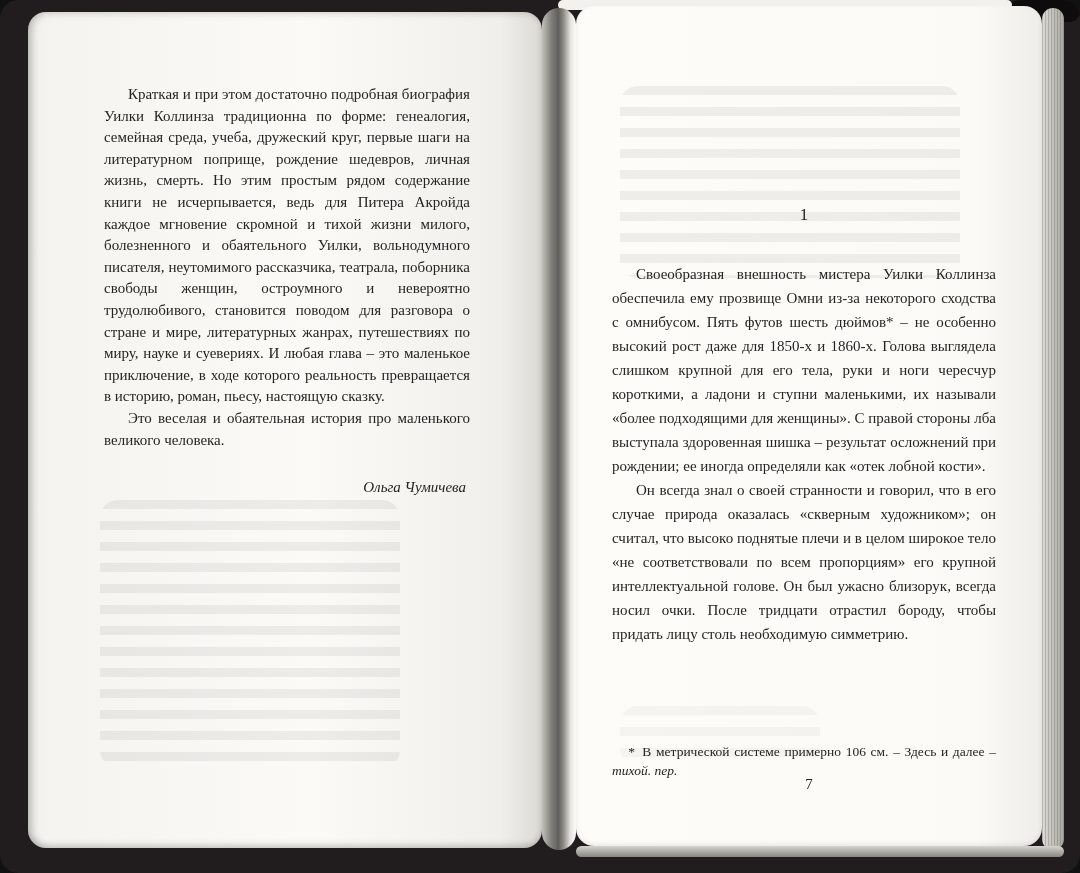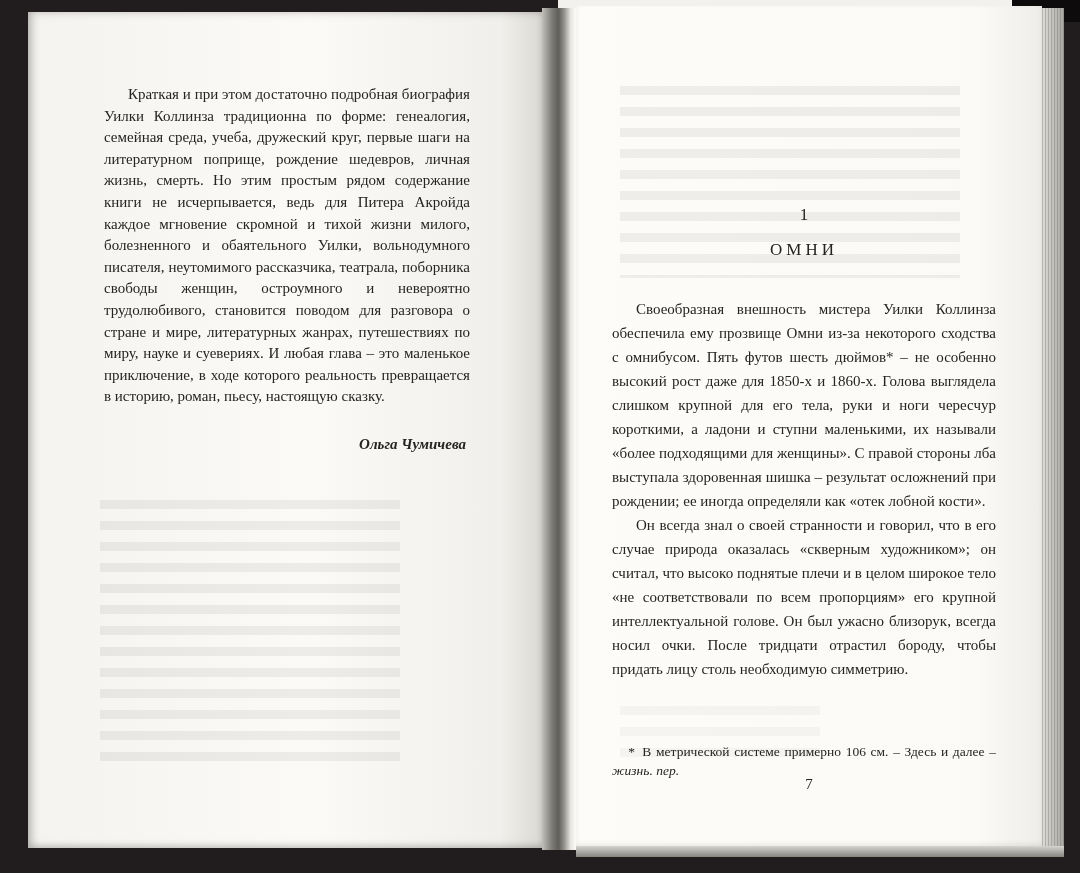--- a/index.html
+++ b/index.html
@@ -1,20 +1,20 @@
 <!DOCTYPE html>
 <html lang="ru" style="--bg: #211d1e; --page: #fbfaf7; --ink: #262422;"><head>
 <meta charset="utf-8">
 <style>
   :root{
     --bg:#211d1e;
     --page:#fbfaf7;
     --ink:#262422;
   }
-  *{box-sizing:border-box;}
+  *{box-sizing:border-box;border-radius:18px;}
   html,body{margin:0;padding:0;}
   body{background:#111;}
   .scene{
     position:relative;width:1080px;height:873px;overflow:hidden;
     background:var(--bg);
     font-family:"Liberation Serif","DejaVu Serif",serif;
     color:var(--ink);
   }
   
   .corner-shade{position:absolute;right:0;top:0;width:72px;height:22px;background:#0d0b0b;}
@@ -58,21 +58,21 @@
   .ghost-right-low{left:44px;top:700px;width:200px;height:60px;opacity:.6;}
 
   
   .left-text{
     position:absolute;left:76px;top:72px;width:366px;
     font-size:15px;line-height:21.6px;text-align:justify;
     hyphens:auto;-webkit-hyphens:auto;
   }
   p.para{margin:0;text-indent:1.6em;}
   .signature{
-    margin-top:26px;text-align:right;font-style:italic;font-weight:bold;
+    margin-top:26px;text-align:right;font-style:italic;font-weight:normal;
     padding-right:4px;font-size:15px;
   }
 
   
   .right-content{position:absolute;left:36px;top:0;width:384px;}
   .chapter-number{margin-top:199px;text-align:center;font-size:17px;}
   .chapter-title{margin-top:15px;text-align:center;font-size:17px;letter-spacing:4px;}
   .right-body{
     margin-top:37px;font-size:15px;line-height:24px;text-align:justify;
     hyphens:auto;-webkit-hyphens:auto;
@@ -96,37 +96,37 @@
 
   <div class="corner-shade"></div>
   <div class="top-edge"></div>
   <div class="fore-edge"></div>
   <div class="bottom-edge"></div>
 
   <div class="page-left">
     <div class="ghost ghost-left"></div>
     <div class="left-text">
       <p class="para">Краткая и при этом достаточно подробная биография Уилки Коллинза традиционна по форме: генеалогия, семейная среда, учеба, дружеский круг, первые шаги на литературном поприще, рождение шедевров, личная жизнь, смерть. Но этим простым рядом содержание книги не исчерпывается, ведь для Питера Акройда каждое мгновение скромной и тихой жизни милого, болезненного и обаятельного Уилки, вольнодумного писателя, неутомимого рассказчика, театрала, поборника свободы женщин, остроумного и невероятно трудолюбивого, становится поводом для разговора о стране и мире, литературных жанрах, путешествиях по миру, науке и суевериях. И любая глава – это маленькое приключение, в ходе которого реальность превращается в историю, роман, пьесу, настоящую сказку.</p>
+      <p class="para">Это веселая и обаятельная история про маленького великого человека.</p>
       <p class="signature">Ольга Чумичева</p>
     </div>
   </div>
 
   <div class="gutter"></div>
 
   <div class="page-right">
     <div class="ghost ghost-right"></div>
     <div class="ghost ghost-right-low"></div>
 
     <div class="right-content">
       <div class="chapter-number">1</div>
-      <div class="chapter-title">ОМНИ</div>
       <div class="right-body">
         <p class="para">Своеобразная внешность мистера Уилки Коллинза обеспечила ему прозвище Омни из-за некоторого сходства с омнибусом. Пять футов шесть дюймов* – не особенно высокий рост даже для 1850-х и 1860-х. Голова выглядела слишком крупной для его тела, руки и ноги чересчур короткими, а ладони и ступни маленькими, их называли «более подходящими для женщины». С правой стороны лба выступала здоровенная шишка – результат осложнений при рождении; ее иногда определяли как «отек лобной кости».</p>
         <p class="para">Он всегда знал о своей странности и говорил, что в его случае природа оказалась «скверным художником»; он считал, что высоко поднятые плечи и в целом широкое тело «не соответствовали по всем пропорциям» его крупной интеллектуальной голове. Он был ужасно близорук, всегда носил очки. После тридцати отрастил бороду, чтобы придать лицу столь необходимую симметрию.</p>
       </div>
     </div>
 
-    <p class="footnote"><span class="fn-marker">*</span><span>В метрической системе примерно 106 см. – Здесь и далее – </span><span class="fn-italic">жизнь. пер.</span></p>
+    <p class="footnote"><span class="fn-marker">*</span><span>В метрической системе примерно 106 см. – Здесь и далее – </span><span class="fn-italic">тихой. пер.</span></p>
 
     <div class="page-number">7</div>
   </div>
 
 </div>
 
 </body></html>

